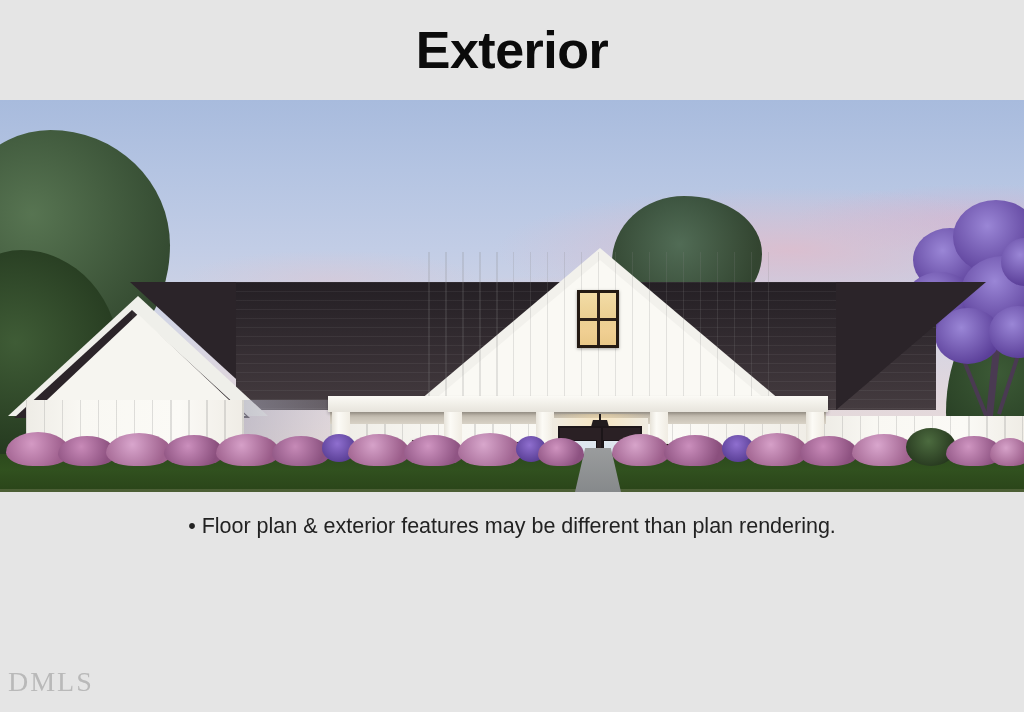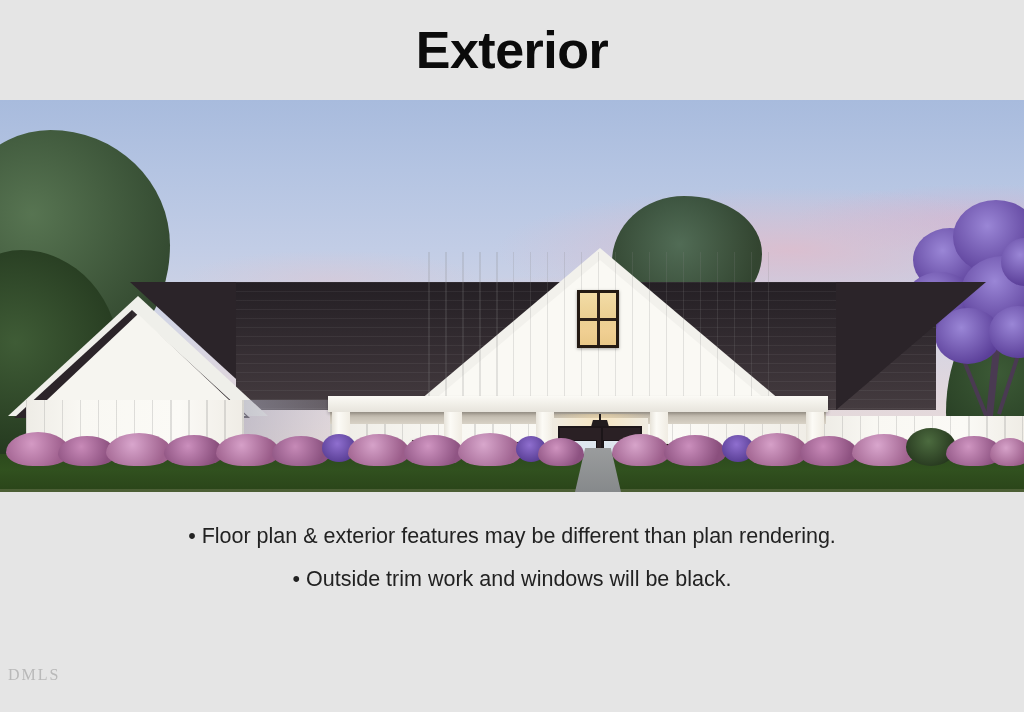--- a/index.html
+++ b/index.html
@@ -361,26 +361,25 @@
     width: 1024px;
     text-align: center;
     list-style: none;
     margin: 0; padding: 0;
   }
   #notes-list li {
     font-size: 21.5px;
     color: #222222;
     line-height: 33px;
     white-space: nowrap;
-    margin-top: 10px;
   }
   #watermark {
     position: absolute;
     left: 8px; top: 666px;
-    font-size: 16px;
+    font-size: 28px;
     letter-spacing: 2px;
     color: #b9b9b9;
     font-family: "Liberation Serif", serif;
   }
 </style>
 </head>
 <body>
 
 <div id="slide">
 
@@ -534,18 +533,17 @@
       <div class="bush" style="left:852px; width:64px; height:32px; background:radial-gradient(circle at 40% 35%, #d9a6cd, #a0638f 72%);"></div>
       <div class="shrub-dark" style="left:906px; width:50px; height:38px;"></div>
       <div class="bush" style="left:946px; width:56px; height:30px; background:radial-gradient(circle at 40% 35%, #cf95c1, #8f5483 72%);"></div>
       <div class="bush" style="left:990px; width:40px; height:28px; background:radial-gradient(circle at 40% 35%, #d6a2c9, #9b5d8a 72%);"></div>
     </div>
   </div>
 
   <div id="notes">
     <ul id="notes-list">
       <li>• Floor plan &amp; exterior features may be different than plan rendering.</li>
-      <li>• Outside trim work and windows will be black.</li>
     </ul>
   </div>
 
   <div id="watermark">DMLS</div>
 </div>
 
 </body></html>

